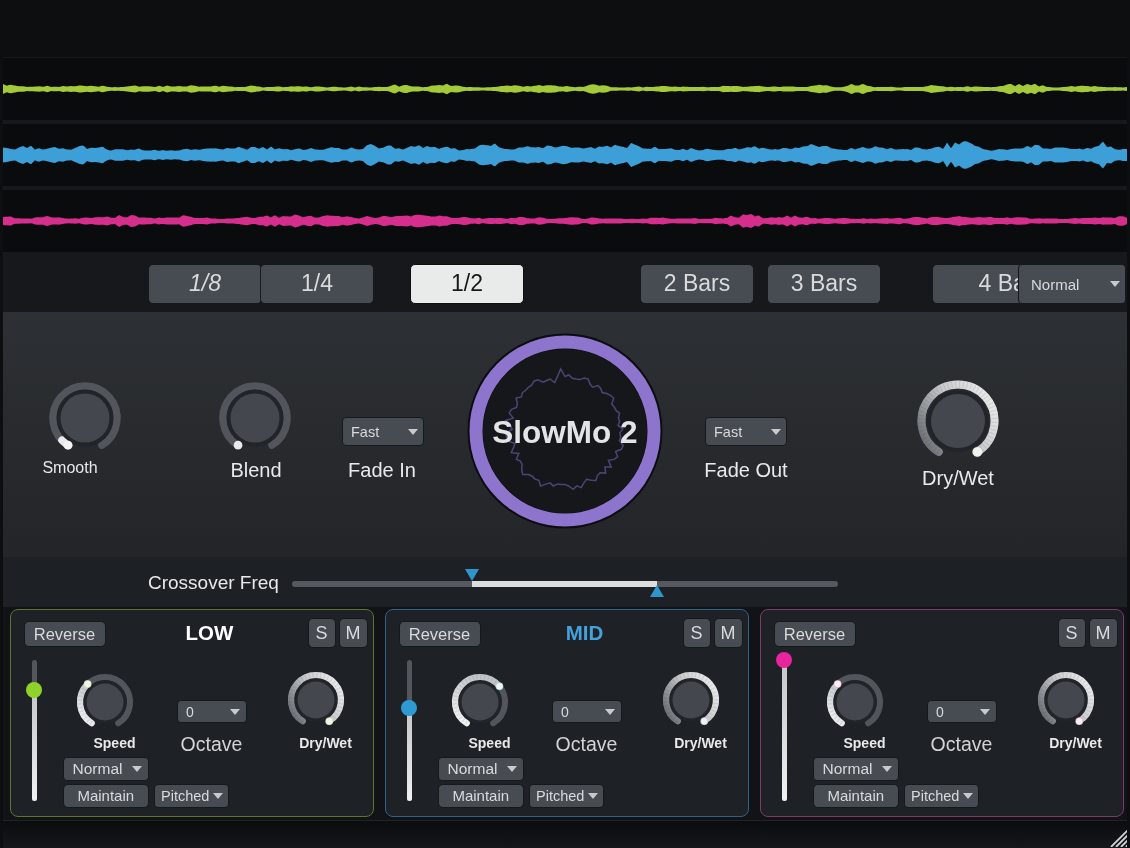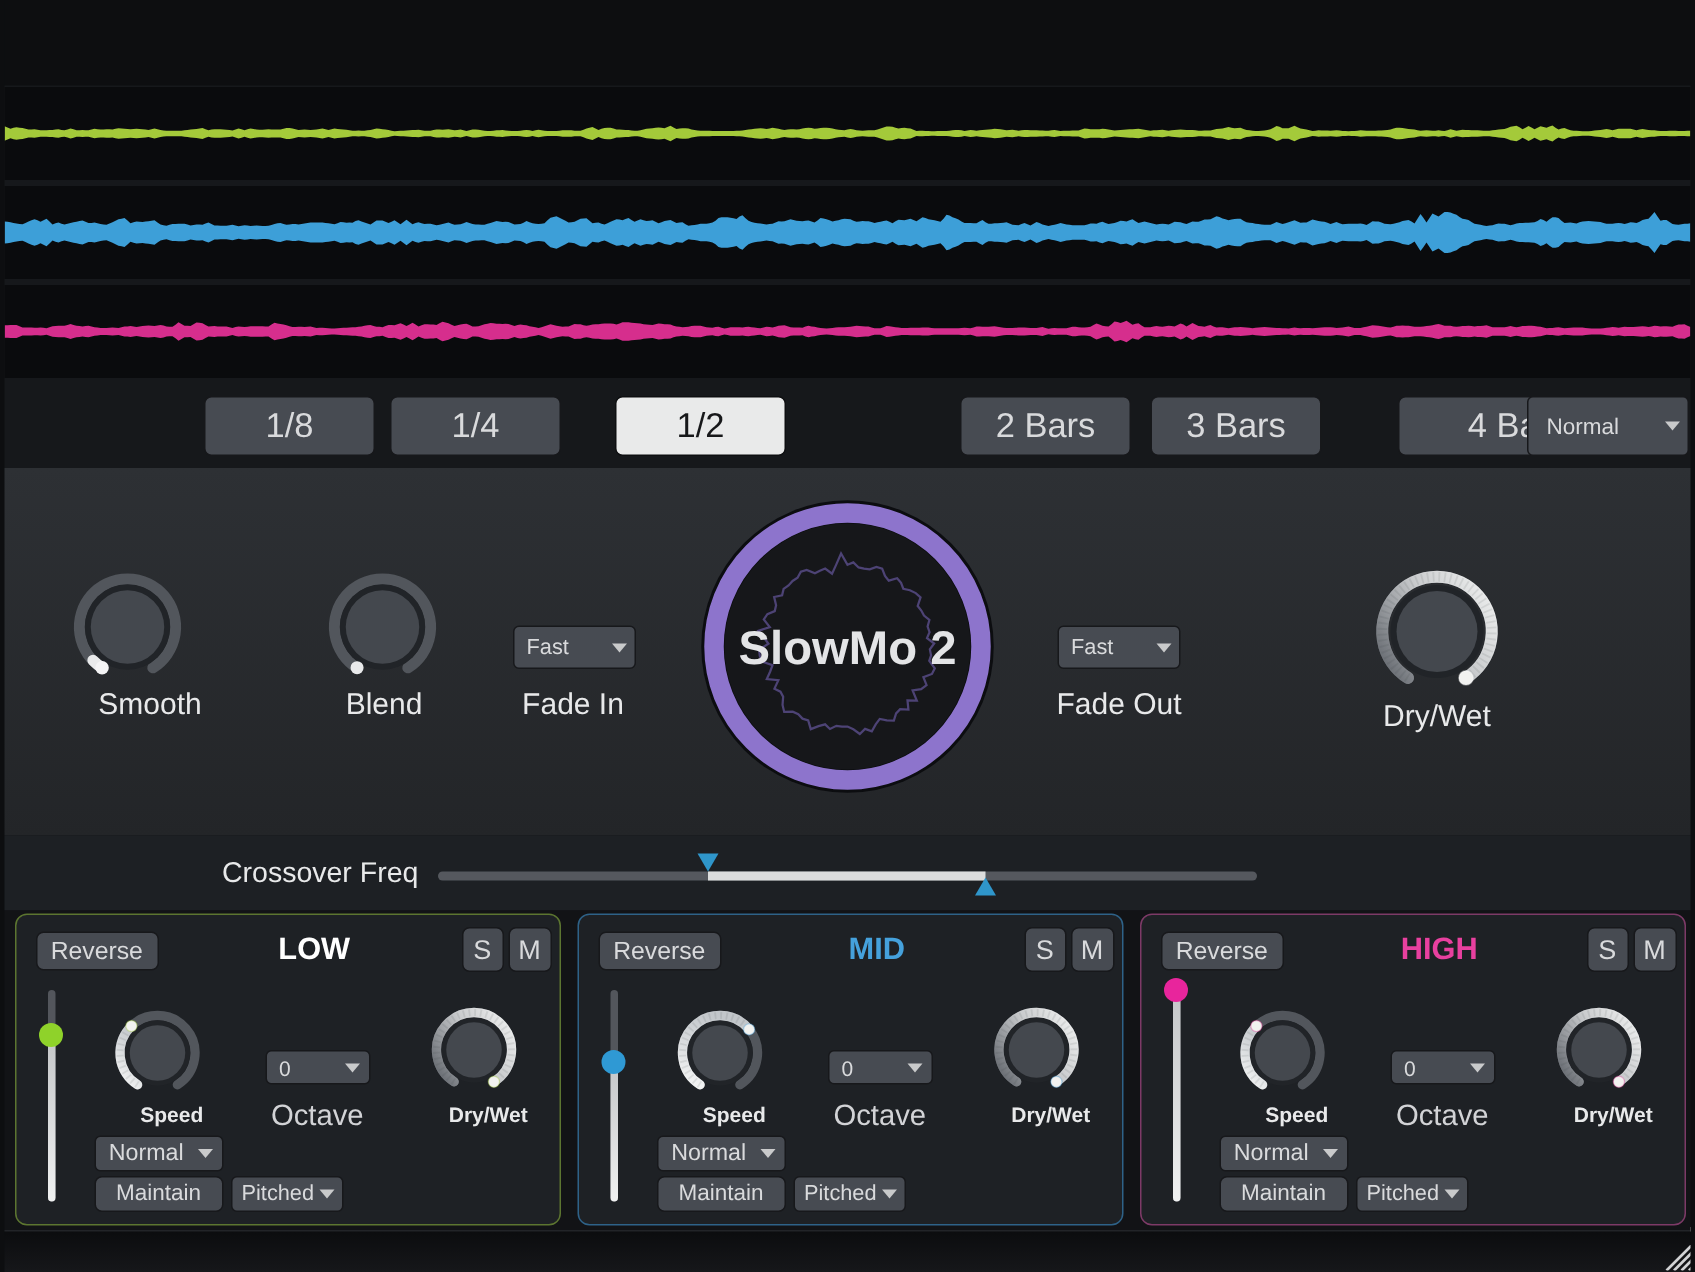--- a/index.html
+++ b/index.html
@@ -63,21 +63,21 @@
 <div id="waves" class="sec">
   <div class="wstrip" style="top:1px;"><svg width="1124" height="62">
           <polygon points="0,26.1 2,27.0 4,27.8 6,27.1 8,26.8 10,27.2 12,27.4 14,27.9 16,28.3 18,28.3 20,28.2 22,28.5 24,28.9 26,28.8 28,28.8 30,28.7 32,28.6 34,28.4 36,28.2 38,28.6 40,28.8 42,28.4 44,27.7 46,28.2 48,28.9 50,28.8 52,28.7 54,28.8 56,28.9 58,28.4 60,27.9 62,28.2 64,28.4 66,28.3 68,28.1 70,28.2 72,28.3 74,27.9 76,27.5 78,27.6 80,27.8 82,28.0 84,28.2 86,28.0 88,27.8 90,28.0 92,28.2 94,28.4 96,28.7 98,28.1 100,27.7 102,28.2 104,28.7 106,29.0 108,29.2 110,29.2 112,29.1 114,29.2 116,29.2 118,29.1 120,28.9 122,28.7 124,28.4 126,28.2 128,28.0 130,27.7 132,27.4 134,28.1 136,28.8 138,28.4 140,28.2 142,28.2 144,28.2 146,28.3 148,28.5 150,28.7 152,29.0 154,28.4 156,27.7 158,28.2 160,28.9 162,28.2 164,27.6 166,28.0 168,28.4 170,28.5 172,28.5 174,28.3 176,28.1 178,28.3 180,28.4 182,28.4 184,28.4 186,27.8 188,27.3 190,27.4 192,27.7 194,28.2 196,28.7 198,28.5 200,28.4 202,28.5 204,28.6 206,28.5 208,28.4 210,28.0 212,27.7 214,28.1 216,28.7 218,28.2 220,27.7 222,28.0 224,28.2 226,28.4 228,28.5 230,28.8 232,29.2 234,29.1 236,29.0 238,29.1 240,29.1 242,28.9 244,28.6 246,28.1 248,27.6 250,27.8 252,28.1 254,28.4 256,28.6 258,29.1 260,29.5 262,29.3 264,29.1 266,29.1 268,29.0 270,28.9 272,28.7 274,28.6 276,28.5 278,28.8 280,29.2 282,29.1 284,29.1 286,28.7 288,28.3 290,28.4 292,28.5 294,28.3 296,28.2 298,28.5 300,28.8 302,28.6 304,28.4 306,28.9 308,29.3 310,28.9 312,28.4 314,28.4 316,28.5 318,28.8 320,29.1 322,29.3 324,29.4 326,29.2 328,28.9 330,28.8 332,28.7 334,29.0 336,29.2 338,29.3 340,29.4 342,29.4 344,29.2 346,28.9 348,28.6 350,28.9 352,29.4 354,28.9 356,28.5 358,28.9 360,29.2 362,29.3 364,29.3 366,29.4 368,29.4 370,29.2 372,28.9 374,28.9 376,28.8 378,28.9 380,29.1 382,29.1 384,29.1 386,28.5 388,27.7 390,27.1 392,26.6 394,27.6 396,28.7 398,27.9 400,27.3 402,27.1 404,27.1 406,27.7 408,28.3 410,28.4 412,28.5 414,28.6 416,28.6 418,29.0 420,29.2 422,29.1 424,28.9 426,28.4 428,27.8 430,27.6 432,27.5 434,27.2 436,27.0 438,27.2 440,27.5 442,26.6 444,25.8 446,27.0 448,28.0 450,27.7 452,27.5 454,27.5 456,27.7 458,28.3 460,28.7 462,29.0 464,29.2 466,29.1 468,29.1 470,29.2 472,29.3 474,29.3 476,29.3 478,29.4 480,29.4 482,29.4 484,29.3 486,29.3 488,29.2 490,29.1 492,29.0 494,28.7 496,28.4 498,28.1 500,27.9 502,27.7 504,27.5 506,27.7 508,28.0 510,27.6 512,27.2 514,27.5 516,27.8 518,28.3 520,28.7 522,28.4 524,28.1 526,28.2 528,28.4 530,28.1 532,27.7 534,27.4 536,27.1 538,27.4 540,27.9 542,27.6 544,27.3 546,27.2 548,27.2 550,27.4 552,27.6 554,28.1 556,28.5 558,28.6 560,28.8 562,28.3 564,28.0 566,28.4 568,28.8 570,29.0 572,29.2 574,29.0 576,28.8 578,28.8 580,28.9 582,28.4 584,27.7 586,27.0 588,26.4 590,26.3 592,26.5 594,27.1 596,27.7 598,27.4 600,27.2 602,27.5 604,27.7 606,28.5 608,29.3 610,29.2 612,29.2 614,29.3 616,29.4 618,29.5 620,29.5 622,29.4 624,29.3 626,29.3 628,29.4 630,29.2 632,28.9 634,28.7 636,28.6 638,28.9 640,29.4 642,29.0 644,28.7 646,28.9 648,29.1 650,28.9 652,28.7 654,28.5 656,28.4 658,28.1 660,27.9 662,28.0 664,28.2 666,28.5 668,28.8 670,28.7 672,28.5 674,28.8 676,29.1 678,28.9 680,28.6 682,28.7 684,28.8 686,28.9 688,28.9 690,29.0 692,29.0 694,29.1 696,29.1 698,28.9 700,28.7 702,29.0 704,29.3 706,29.2 708,29.1 710,29.1 712,29.0 714,29.0 716,29.0 718,28.4 720,27.7 722,27.9 724,28.1 726,28.1 728,28.2 730,28.1 732,27.9 734,28.0 736,28.3 738,28.6 740,29.0 742,28.8 744,28.7 746,28.5 748,28.3 750,28.2 752,28.1 754,28.0 756,27.8 758,28.2 760,28.5 762,28.8 764,29.1 766,28.9 768,28.8 770,28.6 772,28.5 774,28.8 776,29.1 778,28.9 780,28.6 782,28.5 784,28.4 786,28.5 788,28.6 790,28.6 792,28.7 794,28.9 796,29.1 798,29.1 800,29.0 802,29.0 804,29.0 806,28.5 808,28.0 810,27.8 812,27.6 814,27.2 816,26.7 818,27.1 820,27.5 822,27.3 824,27.2 826,28.0 828,28.6 830,28.9 832,29.2 834,29.3 836,29.3 838,29.2 840,29.0 842,28.6 844,28.1 846,27.2 848,26.0 850,26.5 852,27.5 854,27.5 856,27.5 858,26.6 860,25.9 862,26.8 864,27.7 866,28.0 868,28.3 870,28.9 872,29.3 874,29.1 876,28.9 878,29.0 880,29.0 882,29.0 884,29.1 886,29.0 888,28.8 890,29.0 892,29.3 894,29.4 896,29.5 898,29.4 900,29.3 902,29.1 904,28.9 906,29.0 908,29.1 910,29.1 912,29.1 914,29.1 916,29.0 918,29.0 920,28.9 922,28.6 924,28.3 926,27.7 928,27.1 930,27.2 932,27.4 934,27.7 936,28.0 938,28.2 940,28.3 942,28.8 944,29.2 946,29.0 948,28.8 950,29.0 952,29.2 954,29.1 956,28.9 958,29.1 960,29.3 962,28.8 964,28.2 966,28.6 968,29.2 970,28.8 972,28.5 974,28.6 976,28.7 978,28.8 980,28.9 982,28.9 984,29.0 986,29.1 988,29.2 990,29.1 992,28.9 994,28.7 996,28.3 998,28.1 1000,28.0 1002,27.3 1004,26.5 1006,26.1 1008,25.9 1010,26.9 1012,28.2 1014,27.1 1016,26.0 1018,27.0 1020,28.1 1022,27.1 1024,26.1 1026,26.6 1028,27.2 1030,26.4 1032,25.7 1034,27.2 1036,28.4 1038,27.7 1040,27.3 1042,28.2 1044,28.9 1046,29.1 1048,29.2 1050,29.4 1052,29.5 1054,29.5 1056,29.5 1058,29.3 1060,29.0 1062,28.9 1064,28.7 1066,28.4 1068,28.0 1070,28.3 1072,28.8 1074,28.3 1076,27.9 1078,27.8 1080,27.8 1082,27.9 1084,27.9 1086,28.3 1088,28.8 1090,28.3 1092,28.0 1094,28.4 1096,28.7 1098,28.8 1100,28.9 1102,29.1 1104,29.3 1106,29.3 1108,29.3 1110,29.2 1112,29.1 1114,29.2 1116,29.3 1118,29.3 1120,29.4 1122,29.2 1124,29.1 1124,32.9 1122,32.8 1120,32.6 1118,32.7 1116,32.7 1114,32.8 1112,32.9 1110,32.8 1108,32.7 1106,32.7 1104,32.7 1102,32.9 1100,33.1 1098,33.2 1096,33.3 1094,33.6 1092,34.0 1090,33.7 1088,33.2 1086,33.7 1084,34.1 1082,34.1 1080,34.2 1078,34.2 1076,34.1 1074,33.7 1072,33.2 1070,33.7 1068,34.0 1066,33.6 1064,33.3 1062,33.1 1060,33.0 1058,32.7 1056,32.5 1054,32.5 1052,32.5 1050,32.6 1048,32.8 1046,32.9 1044,33.1 1042,33.8 1040,34.7 1038,34.3 1036,33.6 1034,34.8 1032,36.3 1030,35.6 1028,34.8 1026,35.4 1024,35.9 1022,34.9 1020,33.9 1018,35.0 1016,36.0 1014,34.9 1012,33.8 1010,35.1 1008,36.1 1006,35.9 1004,35.5 1002,34.7 1000,34.0 998,33.9 996,33.7 994,33.3 992,33.1 990,32.9 988,32.8 986,32.9 984,33.0 982,33.1 980,33.1 978,33.2 976,33.3 974,33.4 972,33.5 970,33.2 968,32.8 966,33.4 964,33.8 962,33.2 960,32.7 958,32.9 956,33.1 954,32.9 952,32.8 950,33.0 948,33.2 946,33.0 944,32.8 942,33.2 940,33.7 938,33.8 936,34.0 934,34.3 932,34.6 930,34.8 928,34.9 926,34.3 924,33.7 922,33.4 920,33.1 918,33.0 916,33.0 914,32.9 912,32.9 910,32.9 908,32.9 906,33.0 904,33.1 902,32.9 900,32.7 898,32.6 896,32.5 894,32.6 892,32.7 890,33.0 888,33.2 886,33.0 884,32.9 882,33.0 880,33.0 878,33.0 876,33.1 874,32.9 872,32.7 870,33.1 868,33.7 866,34.0 864,34.3 862,35.2 860,36.1 858,35.4 856,34.5 854,34.5 852,34.5 850,35.5 848,36.0 846,34.8 844,33.9 842,33.4 840,33.0 838,32.8 836,32.7 834,32.7 832,32.8 830,33.1 828,33.4 826,34.0 824,34.8 822,34.7 820,34.5 818,34.9 816,35.3 814,34.8 812,34.4 810,34.2 808,34.0 806,33.5 804,33.0 802,33.0 800,33.0 798,32.9 796,32.9 794,33.1 792,33.3 790,33.4 788,33.4 786,33.5 784,33.6 782,33.5 780,33.4 778,33.1 776,32.9 774,33.2 772,33.5 770,33.4 768,33.2 766,33.1 764,32.9 762,33.2 760,33.5 758,33.8 756,34.2 754,34.0 752,33.9 750,33.8 748,33.7 746,33.5 744,33.3 742,33.2 740,33.0 738,33.4 736,33.7 734,34.0 732,34.1 730,33.9 728,33.8 726,33.9 724,33.9 722,34.1 720,34.3 718,33.6 716,33.0 714,33.0 712,33.0 710,32.9 708,32.9 706,32.8 704,32.7 702,33.0 700,33.3 698,33.1 696,32.9 694,32.9 692,33.0 690,33.0 688,33.1 686,33.1 684,33.2 682,33.3 680,33.4 678,33.1 676,32.9 674,33.2 672,33.5 670,33.3 668,33.2 666,33.5 664,33.8 662,34.0 660,34.1 658,33.9 656,33.6 654,33.5 652,33.3 650,33.1 648,32.9 646,33.1 644,33.3 642,33.0 640,32.6 638,33.1 636,33.4 634,33.3 632,33.1 630,32.8 628,32.6 626,32.7 624,32.7 622,32.6 620,32.5 618,32.5 616,32.6 614,32.7 612,32.8 610,32.8 608,32.7 606,33.5 604,34.3 602,34.5 600,34.8 598,34.6 596,34.3 594,34.9 592,35.5 590,35.7 588,35.6 586,35.0 584,34.3 582,33.6 580,33.1 578,33.2 576,33.2 574,33.0 572,32.8 570,33.0 568,33.2 566,33.6 564,34.0 562,33.7 560,33.2 558,33.4 556,33.5 554,33.9 552,34.4 550,34.6 548,34.8 546,34.8 544,34.7 542,34.4 540,34.1 538,34.6 536,34.9 534,34.6 532,34.3 530,33.9 528,33.6 526,33.8 524,33.9 522,33.6 520,33.3 518,33.7 516,34.2 514,34.5 512,34.8 510,34.4 508,34.0 506,34.3 504,34.5 502,34.3 500,34.1 498,33.9 496,33.6 494,33.3 492,33.0 490,32.9 488,32.8 486,32.7 484,32.7 482,32.6 480,32.6 478,32.6 476,32.7 474,32.7 472,32.7 470,32.8 468,32.9 466,32.9 464,32.8 462,33.0 460,33.3 458,33.7 456,34.3 454,34.5 452,34.5 450,34.3 448,34.0 446,35.0 444,36.2 442,35.4 440,34.5 438,34.8 436,35.0 434,34.8 432,34.5 430,34.4 428,34.2 426,33.6 424,33.1 422,32.9 420,32.8 418,33.0 416,33.4 414,33.4 412,33.5 410,33.6 408,33.7 406,34.3 404,34.9 402,34.9 400,34.7 398,34.1 396,33.3 394,34.4 392,35.4 390,34.9 388,34.3 386,33.5 384,32.9 382,32.9 380,32.9 378,33.1 376,33.2 374,33.1 372,33.1 370,32.8 368,32.6 366,32.6 364,32.7 362,32.7 360,32.8 358,33.1 356,33.5 354,33.1 352,32.6 350,33.1 348,33.4 346,33.1 344,32.8 342,32.6 340,32.6 338,32.7 336,32.8 334,33.0 332,33.3 330,33.2 328,33.1 326,32.8 324,32.6 322,32.7 320,32.9 318,33.2 316,33.5 314,33.6 312,33.6 310,33.1 308,32.7 306,33.1 304,33.6 302,33.4 300,33.2 298,33.5 296,33.8 294,33.7 292,33.5 290,33.6 288,33.7 286,33.3 284,32.9 282,32.9 280,32.8 278,33.2 276,33.5 274,33.4 272,33.3 270,33.1 268,33.0 266,32.9 264,32.9 262,32.7 260,32.5 258,32.9 256,33.4 254,33.6 252,33.9 250,34.2 248,34.4 246,33.9 244,33.4 242,33.1 240,32.9 238,32.9 236,33.0 234,32.9 232,32.8 230,33.2 228,33.5 226,33.6 224,33.8 222,34.0 220,34.3 218,33.8 216,33.3 214,33.9 212,34.3 210,34.0 208,33.6 206,33.5 204,33.4 202,33.5 200,33.6 198,33.5 196,33.3 194,33.8 192,34.3 190,34.6 188,34.7 186,34.2 184,33.6 182,33.6 180,33.6 178,33.7 176,33.9 174,33.7 172,33.5 170,33.5 168,33.6 166,34.0 164,34.4 162,33.8 160,33.1 158,33.8 156,34.3 154,33.6 152,33.0 150,33.3 148,33.5 146,33.7 144,33.8 142,33.8 140,33.8 138,33.6 136,33.2 134,33.9 132,34.6 130,34.3 128,34.0 126,33.8 124,33.6 122,33.3 120,33.1 118,32.9 116,32.8 114,32.8 112,32.9 110,32.8 108,32.8 106,33.0 104,33.3 102,33.8 100,34.3 98,33.9 96,33.3 94,33.6 92,33.8 90,34.0 88,34.2 86,34.0 84,33.8 82,34.0 80,34.2 78,34.4 76,34.5 74,34.1 72,33.7 70,33.8 68,33.9 66,33.7 64,33.6 62,33.8 60,34.1 58,33.6 56,33.1 54,33.2 52,33.3 50,33.2 48,33.1 46,33.8 44,34.3 42,33.6 40,33.2 38,33.4 36,33.8 34,33.6 32,33.4 30,33.3 28,33.2 26,33.2 24,33.1 22,33.5 20,33.8 18,33.7 16,33.7 14,34.1 12,34.6 10,34.8 8,35.2 6,34.9 4,34.2 2,35.0 0,35.9" fill="#a4ca3a"></polygon>
         </svg></div>
   <div class="wstrip" style="top:67px;"><svg width="1124" height="62">
           <polygon points="0,23.6 2,23.8 4,24.1 6,24.6 8,25.0 10,25.3 12,25.5 14,24.6 16,23.6 18,22.8 20,22.1 22,22.9 24,23.9 26,22.8 28,21.8 30,23.7 32,25.7 34,24.8 36,24.3 38,25.1 40,25.6 42,25.2 44,24.7 46,24.2 48,23.8 50,23.3 52,23.0 54,23.9 56,24.7 58,24.6 60,24.3 62,24.9 64,25.4 66,25.6 68,25.8 70,25.0 72,24.1 74,23.2 76,22.2 78,21.8 80,21.4 82,23.0 84,24.9 86,24.2 88,23.7 90,23.8 92,24.0 94,23.7 96,23.5 98,23.1 100,22.8 102,24.4 104,25.6 106,26.2 108,26.5 110,25.9 112,25.3 114,25.3 116,25.2 118,25.2 120,25.2 122,25.7 124,26.3 126,26.0 128,25.6 130,25.7 132,25.8 134,25.0 136,24.4 138,25.4 140,26.3 142,26.4 144,26.5 146,26.5 148,26.5 150,26.1 152,25.8 154,26.4 156,26.8 158,26.5 160,26.1 162,26.4 164,26.7 166,26.5 168,26.3 170,26.5 172,26.7 174,26.6 176,26.5 178,26.0 180,25.3 182,24.9 184,24.7 186,25.3 188,25.9 190,25.6 192,25.3 194,25.4 196,25.7 198,25.4 200,25.0 202,24.7 204,24.4 206,24.4 208,24.3 210,24.4 212,24.3 214,24.6 216,24.9 218,25.2 220,25.5 222,24.8 224,24.0 226,24.2 228,24.5 230,24.4 232,24.5 234,23.4 236,22.8 238,23.7 240,24.3 242,25.0 244,25.7 246,24.4 248,23.0 250,23.0 252,23.0 254,23.9 256,24.7 258,23.8 260,22.9 262,24.2 264,25.5 266,24.0 268,22.5 270,24.0 272,25.5 274,24.7 276,24.2 278,24.8 280,25.3 282,25.2 284,25.1 286,25.6 288,26.2 290,25.8 292,25.3 294,24.8 296,24.4 298,25.1 300,25.9 302,25.7 304,25.5 306,24.8 308,24.0 310,24.7 312,25.4 314,25.6 316,25.7 318,25.8 320,25.8 322,25.2 324,24.6 326,24.0 328,23.3 330,23.6 332,24.0 334,23.9 336,24.0 338,24.9 340,25.6 342,25.5 344,25.4 346,24.5 348,23.4 350,24.1 352,24.9 354,25.2 356,25.4 358,25.2 360,24.9 362,22.9 364,21.2 366,20.6 368,20.1 370,21.1 372,22.1 374,23.2 376,24.4 378,24.1 380,23.8 382,22.9 384,21.8 386,21.6 388,21.5 390,23.2 392,24.8 394,24.5 396,24.3 398,25.1 400,25.6 402,24.8 404,23.8 406,23.0 408,22.1 410,22.4 412,22.8 414,22.0 416,21.3 418,22.6 420,23.9 422,23.0 424,22.1 426,22.8 428,23.3 430,23.1 432,22.9 434,23.9 436,24.9 438,24.1 440,23.4 442,23.0 444,22.7 446,23.6 448,24.7 450,24.3 452,24.2 454,25.5 456,26.5 458,26.2 460,26.0 462,25.6 464,25.1 466,25.2 468,25.1 470,24.8 472,24.4 474,23.1 476,21.4 478,20.9 480,20.8 482,20.9 484,21.2 486,21.5 488,22.0 490,20.4 492,19.5 494,21.5 496,23.2 498,24.0 500,24.5 502,24.9 504,25.0 506,25.3 508,25.6 510,25.4 512,25.2 514,24.3 516,23.5 518,23.6 520,23.5 522,22.9 524,22.2 526,22.6 528,23.2 530,23.3 532,23.5 534,23.2 536,23.0 538,23.7 540,24.3 542,23.0 544,21.4 546,21.7 548,22.1 550,22.8 552,23.6 554,23.2 556,22.8 558,22.2 560,21.8 562,22.0 564,22.2 566,23.1 568,23.8 570,23.7 572,23.4 574,23.5 576,23.5 578,24.0 580,24.6 582,24.2 584,23.8 586,23.4 588,23.0 590,23.9 592,24.8 594,23.5 596,22.5 598,22.7 600,22.8 602,22.3 604,21.8 606,22.6 608,23.5 610,22.1 612,20.8 614,21.4 616,22.1 618,22.5 620,22.8 622,23.4 624,23.9 626,21.8 628,19.1 630,19.7 632,20.8 634,21.5 636,22.3 638,23.6 640,24.6 642,24.6 644,24.7 646,24.8 648,24.9 650,23.6 652,22.7 654,24.1 656,25.2 658,25.1 660,24.9 662,24.9 664,24.7 666,24.5 668,24.2 670,25.0 672,25.8 674,26.0 676,26.1 678,25.4 680,24.7 682,25.5 684,26.3 686,25.2 688,24.0 690,24.7 692,25.6 694,26.1 696,26.6 698,26.2 700,25.9 702,25.3 704,24.7 706,25.1 708,25.6 710,25.8 712,26.1 714,26.2 716,26.2 718,26.2 720,26.2 722,25.7 724,25.0 726,25.0 728,25.1 730,24.4 732,23.8 734,24.6 736,25.4 738,25.0 740,24.6 742,24.0 744,23.2 746,23.3 748,23.7 750,22.8 752,22.2 754,23.5 756,24.7 758,24.1 760,23.7 762,24.2 764,24.7 766,25.2 768,25.6 770,25.4 772,25.1 774,25.4 776,25.6 778,24.8 780,23.9 782,24.0 784,24.2 786,24.8 788,25.3 790,24.5 792,23.6 794,23.8 796,23.9 798,23.2 800,22.4 802,22.3 804,22.2 806,21.2 808,20.1 810,20.7 812,21.6 814,22.2 816,22.9 818,22.4 820,22.0 822,21.9 824,21.9 826,23.1 828,24.2 830,24.5 832,24.7 834,25.2 836,25.4 838,25.6 840,25.9 842,25.9 844,25.9 846,25.0 848,24.0 850,24.6 852,25.4 854,24.8 856,24.2 858,23.5 860,22.9 862,23.7 864,24.5 866,24.4 868,24.3 870,23.4 872,22.3 874,22.8 876,23.4 878,23.6 880,23.8 882,24.5 884,25.3 886,24.6 888,24.0 890,24.8 892,25.5 894,25.4 896,25.2 898,25.2 900,25.1 902,25.2 904,25.0 906,25.4 908,26.0 910,24.8 912,23.5 914,23.6 916,23.7 918,24.4 920,25.2 922,25.3 924,25.5 926,25.1 928,24.7 930,24.1 932,23.3 934,23.0 936,22.7 938,23.7 940,25.0 942,21.9 944,18.6 946,21.4 948,24.3 950,21.4 952,18.4 954,19.4 956,20.4 958,18.9 960,17.4 962,17.3 964,17.6 966,18.5 968,19.2 970,20.6 972,21.9 974,22.2 976,22.7 978,24.0 980,25.1 982,25.5 984,25.8 986,26.3 988,26.7 990,26.4 992,26.1 994,25.5 996,25.0 998,25.2 1000,25.2 1002,25.6 1004,26.1 1006,25.6 1008,25.0 1010,24.7 1012,24.6 1014,24.5 1016,24.5 1018,24.4 1020,24.2 1022,23.3 1024,22.0 1026,22.6 1028,23.8 1030,22.2 1032,20.8 1034,20.9 1036,21.3 1038,23.1 1040,24.6 1042,24.5 1044,24.4 1046,24.7 1048,25.0 1050,24.2 1052,23.6 1054,23.5 1056,23.4 1058,23.5 1060,23.6 1062,23.8 1064,24.0 1066,24.6 1068,25.1 1070,25.1 1072,25.1 1074,24.9 1076,24.6 1078,24.9 1080,25.4 1082,24.8 1084,24.1 1086,24.3 1088,24.7 1090,23.8 1092,22.7 1094,22.2 1096,21.8 1098,19.6 1100,17.4 1102,20.3 1104,23.1 1106,22.7 1108,22.6 1110,24.0 1112,25.3 1114,25.6 1116,25.8 1118,25.5 1120,25.1 1122,25.1 1124,24.9 1124,37.1 1122,36.9 1120,36.9 1118,36.5 1116,36.2 1114,36.4 1112,36.7 1110,38.0 1108,39.4 1106,39.3 1104,38.9 1102,41.7 1100,44.6 1098,42.4 1096,40.2 1094,39.8 1092,39.3 1090,38.2 1088,37.3 1086,37.7 1084,37.9 1082,37.2 1080,36.6 1078,37.1 1076,37.4 1074,37.1 1072,36.9 1070,36.9 1068,36.9 1066,37.4 1064,38.0 1062,38.2 1060,38.4 1058,38.5 1056,38.6 1054,38.5 1052,38.4 1050,37.8 1048,37.0 1046,37.3 1044,37.6 1042,37.5 1040,37.4 1038,38.9 1036,40.7 1034,41.1 1032,41.2 1030,39.8 1028,38.2 1026,39.4 1024,40.0 1022,38.7 1020,37.8 1018,37.6 1016,37.5 1014,37.5 1012,37.4 1010,37.3 1008,37.0 1006,36.4 1004,35.9 1002,36.4 1000,36.8 998,36.8 996,37.0 994,36.5 992,35.9 990,35.6 988,35.3 986,35.7 984,36.2 982,36.5 980,36.9 978,38.0 976,39.3 974,39.8 972,40.1 970,41.4 968,42.8 966,43.5 964,44.4 962,44.7 960,44.6 958,43.1 956,41.6 954,42.6 952,43.6 950,40.6 948,37.7 946,40.6 944,43.4 942,40.1 940,37.0 938,38.3 936,39.3 934,39.0 932,38.7 930,37.9 928,37.3 926,36.9 924,36.5 922,36.7 920,36.8 918,37.6 916,38.3 914,38.4 912,38.5 910,37.2 908,36.0 906,36.6 904,37.0 902,36.8 900,36.9 898,36.8 896,36.8 894,36.6 892,36.5 890,37.2 888,38.0 886,37.4 884,36.7 882,37.5 880,38.2 878,38.4 876,38.6 874,39.2 872,39.7 870,38.6 868,37.7 866,37.6 864,37.5 862,38.3 860,39.1 858,38.5 856,37.8 854,37.2 852,36.6 850,37.4 848,38.0 846,37.0 844,36.1 842,36.1 840,36.1 838,36.4 836,36.6 834,36.8 832,37.3 830,37.5 828,37.8 826,38.9 824,40.1 822,40.1 820,40.0 818,39.6 816,39.1 814,39.8 812,40.4 810,41.3 808,41.9 806,40.8 804,39.8 802,39.7 800,39.6 798,38.8 796,38.1 794,38.2 792,38.4 790,37.5 788,36.7 786,37.2 784,37.8 782,38.0 780,38.1 778,37.2 776,36.4 774,36.6 772,36.9 770,36.6 768,36.4 766,36.8 764,37.3 762,37.8 760,38.3 758,37.9 756,37.3 754,38.5 752,39.8 750,39.2 748,38.3 746,38.7 744,38.8 742,38.0 740,37.4 738,37.0 736,36.6 734,37.4 732,38.2 730,37.6 728,36.9 726,37.0 724,37.0 722,36.3 720,35.8 718,35.8 716,35.8 714,35.8 712,35.9 710,36.2 708,36.4 706,36.9 704,37.3 702,36.7 700,36.1 698,35.8 696,35.4 694,35.9 692,36.4 690,37.3 688,38.0 686,36.8 684,35.7 682,36.5 680,37.3 678,36.6 676,35.9 674,36.0 672,36.2 670,37.0 668,37.8 666,37.5 664,37.3 662,37.1 660,37.1 658,36.9 656,36.8 654,37.9 652,39.3 650,38.4 648,37.1 646,37.2 644,37.3 642,37.4 640,37.4 638,38.4 636,39.7 634,40.5 632,41.2 630,42.3 628,42.9 626,40.2 624,38.1 622,38.6 620,39.2 618,39.5 616,39.9 614,40.6 612,41.2 610,39.9 608,38.5 606,39.4 604,40.2 602,39.7 600,39.2 598,39.3 596,39.5 594,38.5 592,37.2 590,38.1 588,39.0 586,38.6 584,38.2 582,37.8 580,37.4 578,38.0 576,38.5 574,38.5 572,38.6 570,38.3 568,38.2 566,38.9 564,39.8 562,40.0 560,40.2 558,39.8 556,39.2 554,38.8 552,38.4 550,39.2 548,39.9 546,40.3 544,40.6 542,39.0 540,37.7 538,38.3 536,39.0 534,38.8 532,38.5 530,38.7 528,38.8 526,39.4 524,39.8 522,39.1 520,38.5 518,38.4 516,38.5 514,37.7 512,36.8 510,36.6 508,36.4 506,36.7 504,37.0 502,37.1 500,37.5 498,38.0 496,38.8 494,40.5 492,42.5 490,41.6 488,40.0 486,40.5 484,40.8 482,41.1 480,41.2 478,41.1 476,40.6 474,38.9 472,37.6 470,37.2 468,36.9 466,36.8 464,36.9 462,36.4 460,36.0 458,35.8 456,35.5 454,36.5 452,37.8 450,37.7 448,37.3 446,38.4 444,39.3 442,39.0 440,38.6 438,37.9 436,37.1 434,38.1 432,39.1 430,38.9 428,38.7 426,39.2 424,39.9 422,39.0 420,38.1 418,39.4 416,40.7 414,40.0 412,39.2 410,39.6 408,39.9 406,39.0 404,38.2 402,37.2 400,36.4 398,36.9 396,37.7 394,37.5 392,37.2 390,38.8 388,40.5 386,40.4 384,40.2 382,39.1 380,38.2 378,37.9 376,37.6 374,38.8 372,39.9 370,40.9 368,41.9 366,41.4 364,40.8 362,39.1 360,37.1 358,36.8 356,36.6 354,36.8 352,37.1 350,37.9 348,38.6 346,37.5 344,36.6 342,36.5 340,36.4 338,37.1 336,38.0 334,38.1 332,38.0 330,38.4 328,38.7 326,38.0 324,37.4 322,36.8 320,36.2 318,36.2 316,36.3 314,36.4 312,36.6 310,37.3 308,38.0 306,37.2 304,36.5 302,36.3 300,36.1 298,36.9 296,37.6 294,37.2 292,36.7 290,36.2 288,35.8 286,36.4 284,36.9 282,36.8 280,36.7 278,37.2 276,37.8 274,37.3 272,36.5 270,38.0 268,39.5 266,38.0 264,36.5 262,37.8 260,39.1 258,38.2 256,37.3 254,38.1 252,39.0 250,39.0 248,39.0 246,37.6 244,36.3 242,37.0 240,37.7 238,38.3 236,39.2 234,38.6 232,37.5 230,37.6 228,37.5 226,37.8 224,38.0 222,37.2 220,36.5 218,36.8 216,37.1 214,37.4 212,37.7 210,37.6 208,37.7 206,37.6 204,37.6 202,37.3 200,37.0 198,36.6 196,36.3 194,36.6 192,36.7 190,36.4 188,36.1 186,36.7 184,37.3 182,37.1 180,36.7 178,36.0 176,35.5 174,35.4 172,35.3 170,35.5 168,35.7 166,35.5 164,35.3 162,35.6 160,35.9 158,35.5 156,35.2 154,35.6 152,36.2 150,35.9 148,35.5 146,35.5 144,35.5 142,35.6 140,35.7 138,36.6 136,37.6 134,37.0 132,36.2 130,36.3 128,36.4 126,36.0 124,35.7 122,36.3 120,36.8 118,36.8 116,36.8 114,36.7 112,36.7 110,36.1 108,35.5 106,35.8 104,36.4 102,37.6 100,39.2 98,38.9 96,38.5 94,38.3 92,38.0 90,38.2 88,38.3 86,37.8 84,37.1 82,39.0 80,40.6 78,40.2 76,39.8 74,38.8 72,37.9 70,37.0 68,36.2 66,36.4 64,36.6 62,37.1 60,37.7 58,37.4 56,37.3 54,38.1 52,39.0 50,38.7 48,38.2 46,37.8 44,37.3 42,36.8 40,36.4 38,36.9 36,37.7 34,37.2 32,36.3 30,38.3 28,40.2 26,39.2 24,38.1 22,39.1 20,39.9 18,39.2 16,38.4 14,37.4 12,36.5 10,36.7 8,37.0 6,37.4 4,37.9 2,38.2 0,38.4" fill="#3d9fd8"></polygon>
         </svg></div>
   <div class="wstrip" style="top:133px;"><svg width="1124" height="62">
           <polygon points="0,26.9 2,26.8 4,26.7 6,26.6 8,26.6 10,27.5 12,28.3 14,28.3 16,28.3 18,28.4 20,28.5 22,28.5 24,28.4 26,28.5 28,28.8 30,28.2 32,27.5 34,27.3 36,27.2 38,27.2 40,27.2 42,26.6 44,26.0 46,26.6 48,27.2 50,27.4 52,27.6 54,27.4 56,27.2 58,27.7 60,28.1 62,28.4 64,28.6 66,28.7 68,28.6 70,28.5 72,28.3 74,28.5 76,28.7 78,28.2 80,27.7 82,27.6 84,27.4 86,27.7 88,28.0 90,27.7 92,27.3 94,27.2 96,27.0 98,27.2 100,27.3 102,27.0 104,26.6 106,27.0 108,27.7 110,27.8 112,27.9 114,26.5 116,24.9 118,26.0 120,27.1 122,27.2 124,27.3 126,26.2 128,25.0 130,25.2 132,25.5 134,26.6 136,27.7 138,27.5 140,27.4 142,27.6 144,27.7 146,27.7 148,27.7 150,28.2 152,28.6 154,28.0 156,27.6 158,27.9 160,28.0 162,27.8 164,27.5 166,27.5 168,27.5 170,27.5 172,27.5 174,27.6 176,27.7 178,26.4 180,25.2 182,25.6 184,26.0 186,26.4 188,26.8 190,27.5 192,28.0 194,28.0 196,27.9 198,27.9 200,28.0 202,27.8 204,27.6 206,28.1 208,28.6 210,28.5 212,28.5 214,28.7 216,28.9 218,29.0 220,29.0 222,28.8 224,28.6 226,28.5 228,28.5 230,28.4 232,28.2 234,28.1 236,27.9 238,27.6 240,27.2 242,26.9 244,26.7 246,27.3 248,27.8 250,27.9 252,28.1 254,27.4 256,26.7 258,26.7 260,26.8 262,26.1 264,25.5 266,26.4 268,27.4 270,26.3 272,25.2 274,26.4 276,27.7 278,26.9 280,26.1 282,26.2 284,26.3 286,26.4 288,26.6 290,25.5 292,24.5 294,25.0 296,25.5 298,26.5 300,27.3 302,26.9 304,26.3 306,26.0 308,25.8 310,26.7 312,27.7 314,27.6 316,27.5 318,26.8 320,26.1 322,25.8 324,25.3 326,25.5 328,25.8 330,25.8 332,26.0 334,25.9 336,26.0 338,26.7 340,27.3 342,26.7 344,26.3 346,26.7 348,26.9 350,27.5 352,27.9 354,28.2 356,28.6 358,28.1 360,27.5 362,26.8 364,26.1 366,26.6 368,27.2 370,27.5 372,27.9 374,27.7 376,27.6 378,26.8 380,26.0 382,26.1 384,26.2 386,26.8 388,27.2 390,26.8 392,26.3 394,26.1 396,26.1 398,25.9 400,25.7 402,25.7 404,25.6 406,25.9 408,26.4 410,25.6 412,24.9 414,24.8 416,24.8 418,25.1 420,25.3 422,25.5 424,25.7 426,26.1 428,26.4 430,26.5 432,26.6 434,26.2 436,25.6 438,25.8 440,26.2 442,26.2 444,26.3 446,27.1 448,27.7 450,27.9 452,28.1 454,28.0 456,27.8 458,27.4 460,27.1 462,27.1 464,27.2 466,27.7 468,28.2 470,28.3 472,28.5 474,28.0 476,27.8 478,28.5 480,29.0 482,28.6 484,28.2 486,28.1 488,28.1 490,28.1 492,28.3 494,28.0 496,27.9 498,28.1 500,28.3 502,28.6 504,28.9 506,28.4 508,27.8 510,28.0 512,28.3 514,27.8 516,27.1 518,27.0 520,26.9 522,27.5 524,28.2 526,28.3 528,28.4 530,28.4 532,28.5 534,27.7 536,27.2 538,27.6 540,27.8 542,28.3 544,28.7 546,28.9 548,29.0 550,28.8 552,28.7 554,28.4 556,28.2 558,28.2 560,28.2 562,28.0 564,27.8 566,27.5 568,27.2 570,27.3 572,27.5 574,27.6 576,27.7 578,28.4 580,28.9 582,28.9 584,28.8 586,28.2 588,27.4 590,27.5 592,27.8 594,28.1 596,28.4 598,28.6 600,28.7 602,28.6 604,28.5 606,28.5 608,28.5 610,28.5 612,28.4 614,28.4 616,28.4 618,28.6 620,28.8 622,28.9 624,28.9 626,28.9 628,28.8 630,28.8 632,28.9 634,28.9 636,28.9 638,28.7 640,28.5 642,28.7 644,28.8 646,28.3 648,27.7 650,27.7 652,27.8 654,27.8 656,27.9 658,27.7 660,27.5 662,27.9 664,28.2 666,28.5 668,28.7 670,28.7 672,28.7 674,28.5 676,28.4 678,28.4 680,28.4 682,28.5 684,28.6 686,28.6 688,28.6 690,28.3 692,28.0 694,28.6 696,29.1 698,28.9 700,28.7 702,28.8 704,28.8 706,28.8 708,28.8 710,28.4 712,27.8 714,27.9 716,28.2 718,28.3 720,28.4 722,28.1 724,27.9 726,26.7 728,25.6 730,26.4 732,27.2 734,27.5 736,27.7 738,26.1 740,24.3 742,24.7 744,25.3 746,24.6 748,23.9 750,25.1 752,26.5 754,25.8 756,25.5 758,27.0 760,28.2 762,28.2 764,28.1 766,27.7 768,27.3 770,27.6 772,27.8 774,27.5 776,27.1 778,27.4 780,27.6 782,26.7 784,25.6 786,26.4 788,27.7 790,26.5 792,25.4 794,26.4 796,27.4 798,27.5 800,27.8 802,27.1 804,26.7 806,27.6 808,28.3 810,28.2 812,28.1 814,28.5 816,28.8 818,28.5 820,28.2 822,28.1 824,28.0 826,28.1 828,28.3 830,28.5 832,28.8 834,28.5 836,28.3 838,28.2 840,28.0 842,28.1 844,28.3 846,28.5 848,28.7 850,28.7 852,28.8 854,28.9 856,29.0 858,28.7 860,28.3 862,28.6 864,28.9 866,28.7 868,28.6 870,28.7 872,28.8 874,28.7 876,28.5 878,28.4 880,28.2 882,28.2 884,28.1 886,28.4 888,28.6 890,28.5 892,28.3 894,28.0 896,27.7 898,28.1 900,28.7 902,28.7 904,28.6 906,28.2 908,27.8 910,27.3 912,26.9 914,27.0 916,27.1 918,27.5 920,27.8 922,28.1 924,28.4 926,27.8 928,27.2 930,27.1 932,27.0 934,27.1 936,27.2 938,27.5 940,27.8 942,27.9 944,27.9 946,27.7 948,27.4 950,27.1 952,26.8 954,26.4 956,26.0 958,26.5 960,27.1 962,27.1 964,27.2 966,27.6 968,27.8 970,27.7 972,27.4 974,27.3 976,27.1 978,27.3 980,27.6 982,27.4 984,27.3 986,27.1 988,26.9 990,27.5 992,28.1 994,28.1 996,28.1 998,28.1 1000,28.1 1002,27.8 1004,27.3 1006,27.8 1008,28.2 1010,27.8 1012,27.4 1014,27.3 1016,27.2 1018,27.2 1020,27.4 1022,27.6 1024,27.8 1026,28.4 1028,28.8 1030,28.7 1032,28.6 1034,28.4 1036,28.2 1038,28.5 1040,28.8 1042,28.6 1044,28.5 1046,28.4 1048,28.4 1050,28.4 1052,28.4 1054,28.6 1056,28.9 1058,29.0 1060,29.0 1062,29.0 1064,29.0 1066,28.8 1068,28.5 1070,28.3 1072,28.0 1074,28.2 1076,28.5 1078,28.2 1080,27.9 1082,28.0 1084,28.0 1086,28.0 1088,27.9 1090,27.7 1092,27.5 1094,27.7 1096,28.0 1098,27.7 1100,27.2 1102,27.4 1104,27.6 1106,27.5 1108,27.5 1110,27.7 1112,27.9 1114,27.0 1116,26.3 1118,26.3 1120,26.2 1122,27.1 1124,28.0 1124,34.0 1122,34.9 1120,35.8 1118,35.7 1116,35.7 1114,35.0 1112,34.1 1110,34.3 1108,34.5 1106,34.5 1104,34.4 1102,34.6 1100,34.8 1098,34.3 1096,34.0 1094,34.3 1092,34.5 1090,34.3 1088,34.1 1086,34.0 1084,34.0 1082,34.0 1080,34.1 1078,33.8 1076,33.5 1074,33.8 1072,34.0 1070,33.7 1068,33.5 1066,33.2 1064,33.0 1062,33.0 1060,33.0 1058,33.0 1056,33.1 1054,33.4 1052,33.6 1050,33.6 1048,33.6 1046,33.6 1044,33.5 1042,33.4 1040,33.2 1038,33.5 1036,33.8 1034,33.6 1032,33.4 1030,33.3 1028,33.2 1026,33.6 1024,34.2 1022,34.4 1020,34.6 1018,34.8 1016,34.8 1014,34.7 1012,34.6 1010,34.2 1008,33.8 1006,34.2 1004,34.7 1002,34.2 1000,33.9 998,33.9 996,33.9 994,33.9 992,33.9 990,34.5 988,35.1 986,34.9 984,34.7 982,34.6 980,34.4 978,34.7 976,34.9 974,34.7 972,34.6 970,34.3 968,34.2 966,34.4 964,34.8 962,34.9 960,34.9 958,35.5 956,36.0 954,35.6 952,35.2 950,34.9 948,34.6 946,34.3 944,34.1 942,34.1 940,34.2 938,34.5 936,34.8 934,34.9 932,35.0 930,34.9 928,34.8 926,34.2 924,33.6 922,33.9 920,34.2 918,34.5 916,34.9 914,35.0 912,35.1 910,34.7 908,34.2 906,33.8 904,33.4 902,33.3 900,33.3 898,33.9 896,34.3 894,34.0 892,33.7 890,33.5 888,33.4 886,33.6 884,33.9 882,33.8 880,33.8 878,33.6 876,33.5 874,33.3 872,33.2 870,33.3 868,33.4 866,33.3 864,33.1 862,33.4 860,33.7 858,33.3 856,33.0 854,33.1 852,33.2 850,33.3 848,33.3 846,33.5 844,33.7 842,33.9 840,34.0 838,33.8 836,33.7 834,33.5 832,33.2 830,33.5 828,33.7 826,33.9 824,34.0 822,33.9 820,33.8 818,33.5 816,33.2 814,33.5 812,33.9 810,33.8 808,33.7 806,34.4 804,35.3 802,34.9 800,34.2 798,34.5 796,34.6 794,35.6 792,36.6 790,35.5 788,34.3 786,35.6 784,36.4 782,35.3 780,34.4 778,34.6 776,34.9 774,34.5 772,34.2 770,34.4 768,34.7 766,34.3 764,33.9 762,33.8 760,33.8 758,35.0 756,36.5 754,36.2 752,35.5 750,36.9 748,38.1 746,37.4 744,36.7 742,37.3 740,37.7 738,35.9 736,34.3 734,34.5 732,34.8 730,35.6 728,36.4 726,35.3 724,34.1 722,33.9 720,33.6 718,33.7 716,33.8 714,34.1 712,34.2 710,33.6 708,33.2 706,33.2 704,33.2 702,33.2 700,33.3 698,33.1 696,32.9 694,33.4 692,34.0 690,33.7 688,33.4 686,33.4 684,33.4 682,33.5 680,33.6 678,33.6 676,33.6 674,33.5 672,33.3 670,33.3 668,33.3 666,33.5 664,33.8 662,34.1 660,34.5 658,34.3 656,34.1 654,34.2 652,34.2 650,34.3 648,34.3 646,33.7 644,33.2 642,33.3 640,33.5 638,33.3 636,33.1 634,33.1 632,33.1 630,33.2 628,33.2 626,33.1 624,33.1 622,33.1 620,33.2 618,33.4 616,33.6 614,33.6 612,33.6 610,33.5 608,33.5 606,33.5 604,33.5 602,33.4 600,33.3 598,33.4 596,33.6 594,33.9 592,34.2 590,34.5 588,34.6 586,33.8 584,33.2 582,33.1 580,33.1 578,33.6 576,34.3 574,34.4 572,34.5 570,34.7 568,34.8 566,34.5 564,34.2 562,34.0 560,33.8 558,33.8 556,33.8 554,33.6 552,33.3 550,33.2 548,33.0 546,33.1 544,33.3 542,33.7 540,34.2 538,34.4 536,34.8 534,34.3 532,33.5 530,33.6 528,33.6 526,33.7 524,33.8 522,34.5 520,35.1 518,35.0 516,34.9 514,34.2 512,33.7 510,34.0 508,34.2 506,33.6 504,33.1 502,33.4 500,33.7 498,33.9 496,34.1 494,34.0 492,33.7 490,33.9 488,33.9 486,33.9 484,33.8 482,33.4 480,33.0 478,33.5 476,34.2 474,34.0 472,33.5 470,33.7 468,33.8 466,34.3 464,34.8 462,34.9 460,34.9 458,34.6 456,34.2 454,34.0 452,33.9 450,34.1 448,34.3 446,34.9 444,35.7 442,35.8 440,35.8 438,36.2 436,36.4 434,35.8 432,35.4 430,35.5 428,35.6 426,35.9 424,36.3 422,36.5 420,36.7 418,36.9 416,37.2 414,37.2 412,37.1 410,36.4 408,35.6 406,36.1 404,36.4 402,36.3 400,36.3 398,36.1 396,35.9 394,35.9 392,35.7 390,35.2 388,34.8 386,35.2 384,35.8 382,35.9 380,36.0 378,35.2 376,34.4 374,34.3 372,34.1 370,34.5 368,34.8 366,35.4 364,35.9 362,35.2 360,34.5 358,33.9 356,33.4 354,33.8 352,34.1 350,34.5 348,35.1 346,35.3 344,35.7 342,35.3 340,34.7 338,35.3 336,36.0 334,36.1 332,36.0 330,36.2 328,36.2 326,36.5 324,36.7 322,36.2 320,35.9 318,35.2 316,34.5 314,34.4 312,34.3 310,35.3 308,36.2 306,36.0 304,35.7 302,35.1 300,34.7 298,35.5 296,36.5 294,37.0 292,37.5 290,36.5 288,35.4 286,35.6 284,35.7 282,35.8 280,35.9 278,35.1 276,34.3 274,35.6 272,36.8 270,35.7 268,34.6 266,35.6 264,36.5 262,35.9 260,35.2 258,35.3 256,35.3 254,34.6 252,33.9 250,34.1 248,34.2 246,34.7 244,35.3 242,35.1 240,34.8 238,34.4 236,34.1 234,33.9 232,33.8 230,33.6 228,33.5 226,33.5 224,33.4 222,33.2 220,33.0 218,33.0 216,33.1 214,33.3 212,33.5 210,33.5 208,33.4 206,33.9 204,34.4 202,34.2 200,34.0 198,34.1 196,34.1 194,34.0 192,34.0 190,34.5 188,35.2 186,35.6 184,36.0 182,36.4 180,36.8 178,35.6 176,34.3 174,34.4 172,34.5 170,34.5 168,34.5 166,34.5 164,34.5 162,34.2 160,34.0 158,34.1 156,34.4 154,34.0 152,33.4 150,33.8 148,34.3 146,34.3 144,34.3 142,34.4 140,34.6 138,34.5 136,34.3 134,35.4 132,36.5 130,36.8 128,37.0 126,35.8 124,34.7 122,34.8 120,34.9 118,36.0 116,37.1 114,35.5 112,34.1 110,34.2 108,34.3 106,35.0 104,35.4 102,35.0 100,34.7 98,34.8 96,35.0 94,34.8 92,34.7 90,34.3 88,34.0 86,34.3 84,34.6 82,34.4 80,34.3 78,33.8 76,33.3 74,33.5 72,33.7 70,33.5 68,33.4 66,33.3 64,33.4 62,33.6 60,33.9 58,34.3 56,34.8 54,34.6 52,34.4 50,34.6 48,34.8 46,35.4 44,36.0 42,35.4 40,34.8 38,34.8 36,34.8 34,34.7 32,34.5 30,33.8 28,33.2 26,33.5 24,33.6 22,33.5 20,33.5 18,33.6 16,33.7 14,33.7 12,33.7 10,34.5 8,35.4 6,35.4 4,35.3 2,35.2 0,35.1" fill="#d62e8d"></polygon>
         </svg></div>
-      <div class="tbtn" style="left:136px;">1/8</div>
+      <div class="tbtn" style="left:148px;font-style:italic;">1/8</div>
       <div class="tbtn" style="left:260px;">1/4</div>
       <div class="tbtn on" style="left:410px;">1/2</div>
       <div class="tbtn" style="left:640px;">2 Bars</div>
       <div class="tbtn" style="left:767px;">3 Bars</div>
       <div class="tbtn" style="left:932px;text-align:right;">4 Bars</div>
   <div class="dd" style="left:1018px;top:207px;width:108px;height:40px;">
         <span style="font-size:15px;margin-left:12px;">Normal</span>
         <i class="dar" style="right:5px;"></i>
       </div>
 </div>
@@ -93,21 +93,21 @@
         </svg>
       </div>
   <div style="position:absolute;left:217px;top:68px;width:76px;height:76px;">
         <svg width="76" height="76" viewBox="0 0 76 76" style="position:absolute;left:0;top:0">
           <path d="M 21.04 65.14 A 32.00 32.00 0 1 1 54.96 65.14" stroke="#52565c" stroke-width="7.5" fill="none" stroke-linecap="round"></path>
           <circle cx="38.0" cy="38.0" r="28.5" fill="#212428"></circle>
           <circle cx="38.0" cy="38.0" r="24.5" fill="#44484e"></circle>
           <circle cx="21.04" cy="65.14" r="4.35" fill="#e9eaeb"></circle>
         </svg>
       </div>
-  <div class="klab" style="left:40px;top:147px;width:120px;font-size:20px;">Smooth</div>
+  <div class="klab" style="left:10px;top:147px;width:120px;font-size:16px;">Smooth</div>
   <div class="klab" style="left:196px;top:147px;width:120px;font-size:20px;">Blend</div>
   <div class="dd" style="left:342px;top:105px;width:82px;height:29px;">
         <span style="font-size:14.5px;margin-left:8px;">Fast</span>
         <i class="dar" style="right:5px;"></i>
       </div>
   <div class="klab" style="left:322px;top:147px;width:120px;font-size:20px;">Fade In</div>
   <div class="dd" style="left:705px;top:105px;width:82px;height:29px;">
         <span style="font-size:14.5px;margin-left:8px;">Fast</span>
         <i class="dar" style="right:5px;"></i>
       </div>
@@ -228,21 +228,20 @@
           <i class="dar" style="right:6px;"></i>
         </div>
         <div class="btn" style="left:52px;top:174px;width:86.5px;height:24px;font-size:15px;line-height:22px;">Maintain</div>
         <div class="dd" style="left:143.5px;top:174px;width:75px;height:24px;">
           <span style="font-size:14.5px;margin-left:6px;">Pitched</span>
           <i class="dar" style="right:5px;"></i>
         </div>
       </div>
   <div class="panel" style="left:759.5px;border-color:#7d3a67;">
         <div class="btn" style="left:13px;top:11px;width:82px;height:26px;font-size:16.5px;line-height:24px;">Reverse</div>
-        <div class="btitle" style="color:#e8409f;">HIGH</div>
         <div class="btn" style="left:297px;top:8px;width:28px;height:30px;font-size:18px;line-height:28px;">S</div>
         <div class="btn" style="left:328px;top:8px;width:29px;height:30px;font-size:18px;line-height:28px;">M</div>
         <div class="vtrack" style="left:21px;top:50px;height:141px;"></div>
         <div class="vfill" style="left:21px;top:50px;height:141px;"></div>
         <div class="vthumb" style="left:15.5px;top:42px;background:#e8259c;"></div>
         <div style="position:absolute;left:63.5px;top:60.5px;width:62px;height:62px;">
           <svg width="62" height="62" viewBox="0 0 62 62" style="position:absolute;left:0;top:0">
             <path d="M 17.75 52.20 A 25.00 25.00 0 1 1 44.25 52.20" stroke="#52565c" stroke-width="6.2" fill="none" stroke-linecap="round"></path>
             <circle cx="31.0" cy="31.0" r="21.8" fill="#212428"></circle>
             <circle cx="31.0" cy="31.0" r="18.5" fill="#44484e"></circle>

